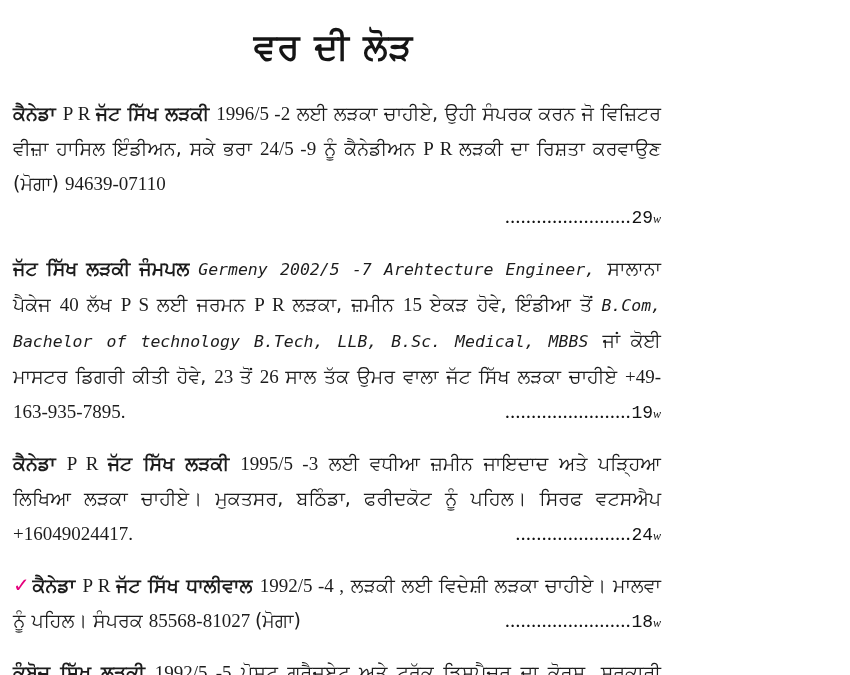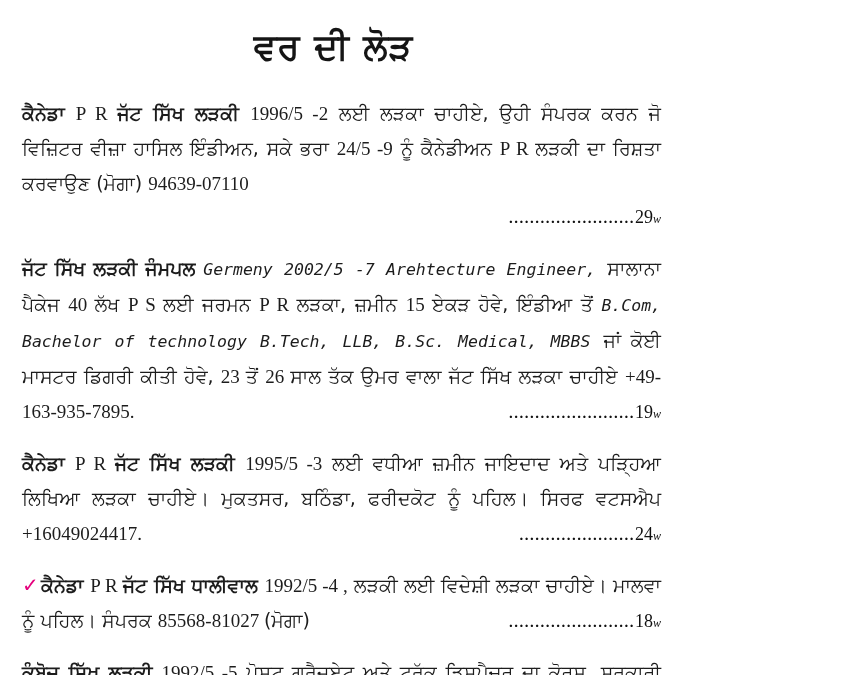--- a/index.html
+++ b/index.html
@@ -25,21 +25,21 @@
     font-size: 36px;
     font-weight: 700;
     margin: 0 0 28px 0;
     letter-spacing: 1px;
     color: #151515;
   }
   .ad {
     font-size: 19px;
     line-height: 35px;
     text-align: justify;
-    margin: 0 0 17px 16px;
+    margin: 0 0 17px 7px;
     color: #1c1c1c;
   }
   .seg-pb { font-weight: 700; }           
   .seg-p  { font-weight: 400; }           
   .seg-n  {                               
     font-family: "Liberation Serif", serif;
     font-size: 19px;
   }
   .seg-m  {                               
     font-family: "DejaVu Sans Mono", monospace;
@@ -60,21 +60,21 @@
   .leader.same-line { margin-top: -33px; }
   .leader.short { padding-right: 58px; }
   .dots {
     font-family: "Liberation Serif", serif;
     font-size: 15px;
     font-weight: 700;
     letter-spacing: 1.5px;
     color: #111;
   }
   .cnum {
-    font-family: Liberation Serif, serif;
+    font-family: Liberation Mono, monospace;
     font-size: 18px;
     color: #111;
   }
   .cunit {
     font-family: "Liberation Serif", serif;
     font-size: 12px;
     font-style: italic;
     color: #111;
   }
 </style>

